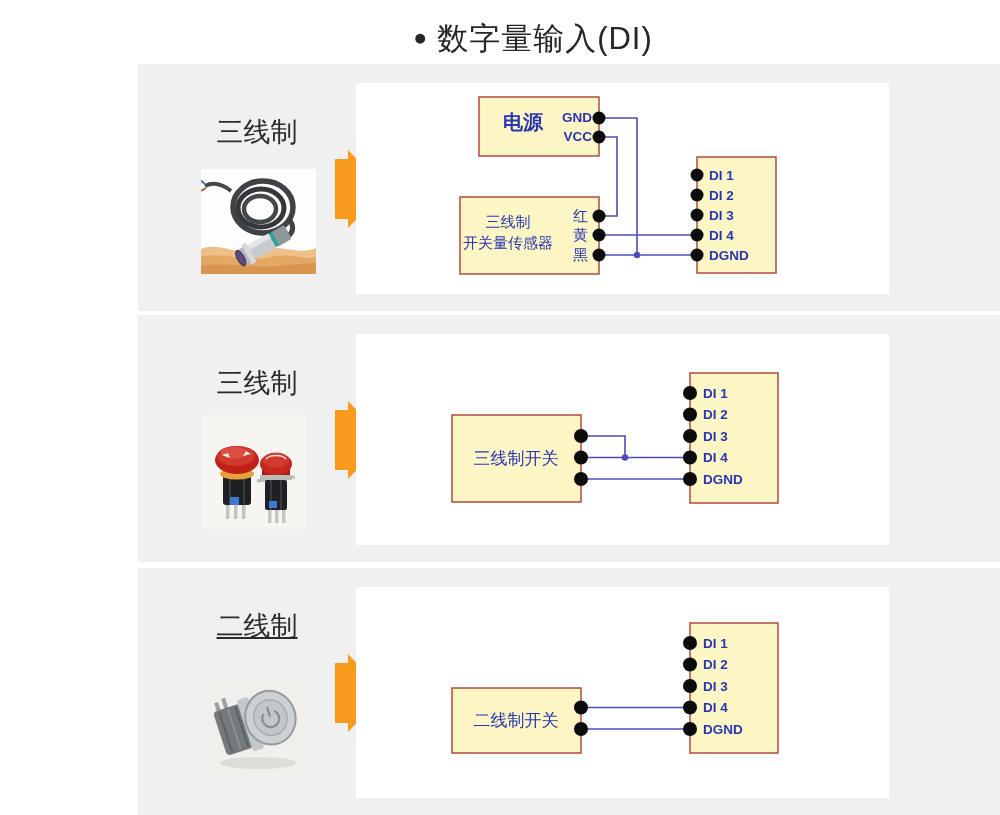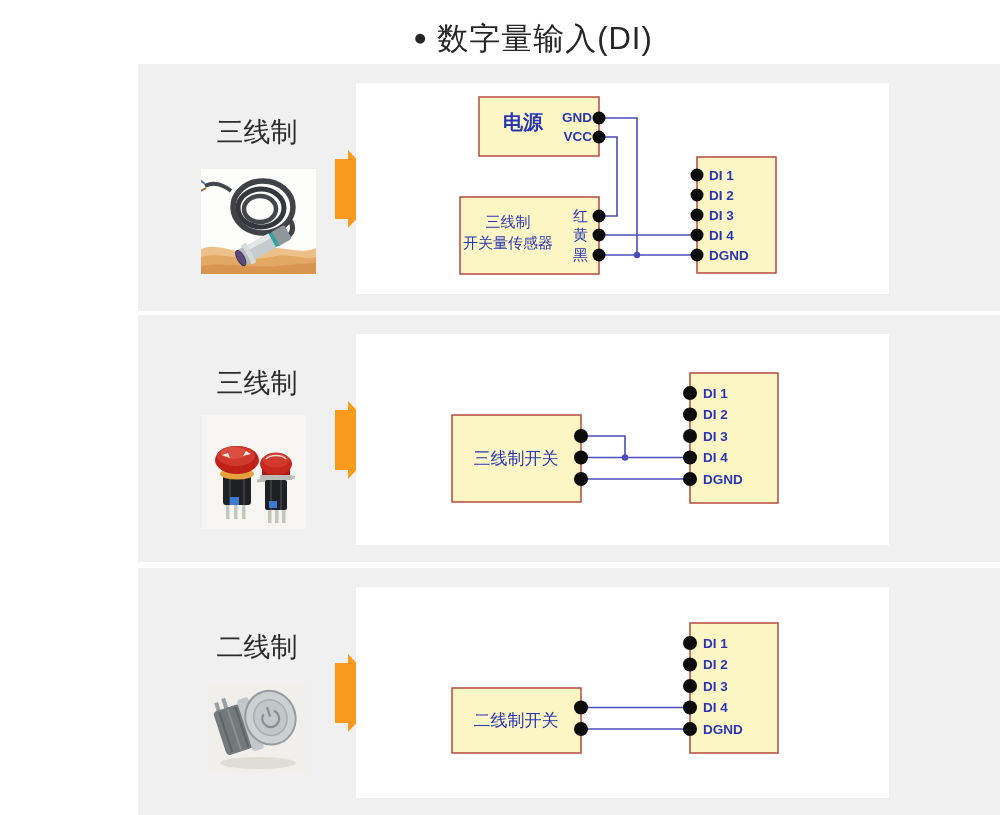--- a/index.html
+++ b/index.html
@@ -164,21 +164,21 @@
         <text class="pin-en" x="347" y="64">DI 1</text>
         <text class="pin-en" x="347" y="85">DI 2</text>
         <text class="pin-en" x="347" y="107">DI 3</text>
         <text class="pin-en" x="347" y="128">DI 4</text>
         <text class="pin-en" x="347" y="150">DGND</text>
       </svg>
     </div>
   </section>
 
   <section class="panel" style="top:568px;">
-    <div class="sec-label" style="top:65px;">二线制</div>
+    <div class="sec-label" style="top:44px;text-decoration:underline;">二线制</div>
 
     <svg class="photo" style="left:70px;top:115px;" width="101" height="90" viewBox="0 0 101 90">
       <rect width="101" height="90" fill="#f0efeb"></rect>
       <ellipse cx="50" cy="80" rx="38" ry="6" fill="#dddcd6"></ellipse>
       <g transform="rotate(-18 50 45)">
         <rect x="16" y="8" width="4" height="14" fill="#9aa0a2"></rect>
         <rect x="24" y="6" width="4" height="14" fill="#9aa0a2"></rect>
         <rect x="12" y="16" width="28" height="46" rx="4" fill="#74797c"></rect>
         <line x1="18" y1="18" x2="18" y2="60" stroke="#5e6366" stroke-width="2"></line>
         <line x1="27" y1="18" x2="27" y2="60" stroke="#8b9093" stroke-width="2"></line>

